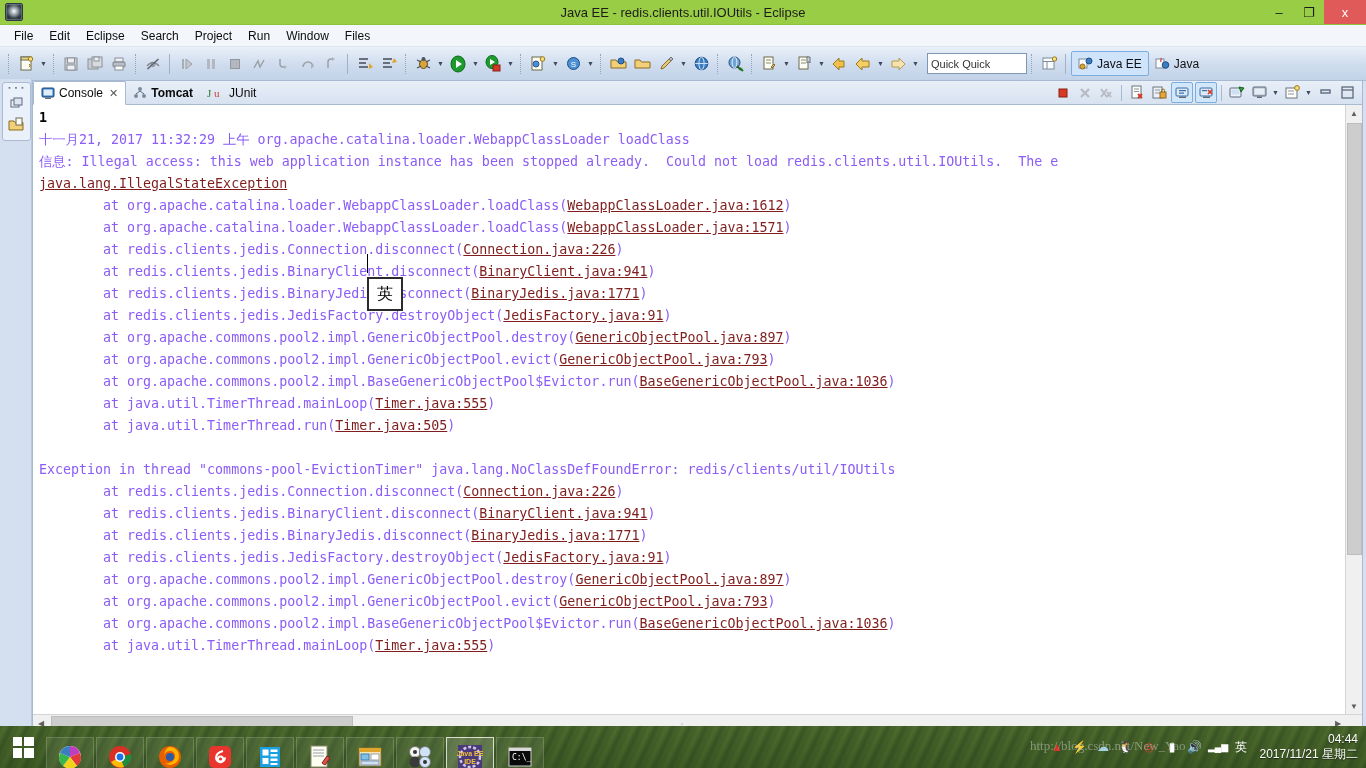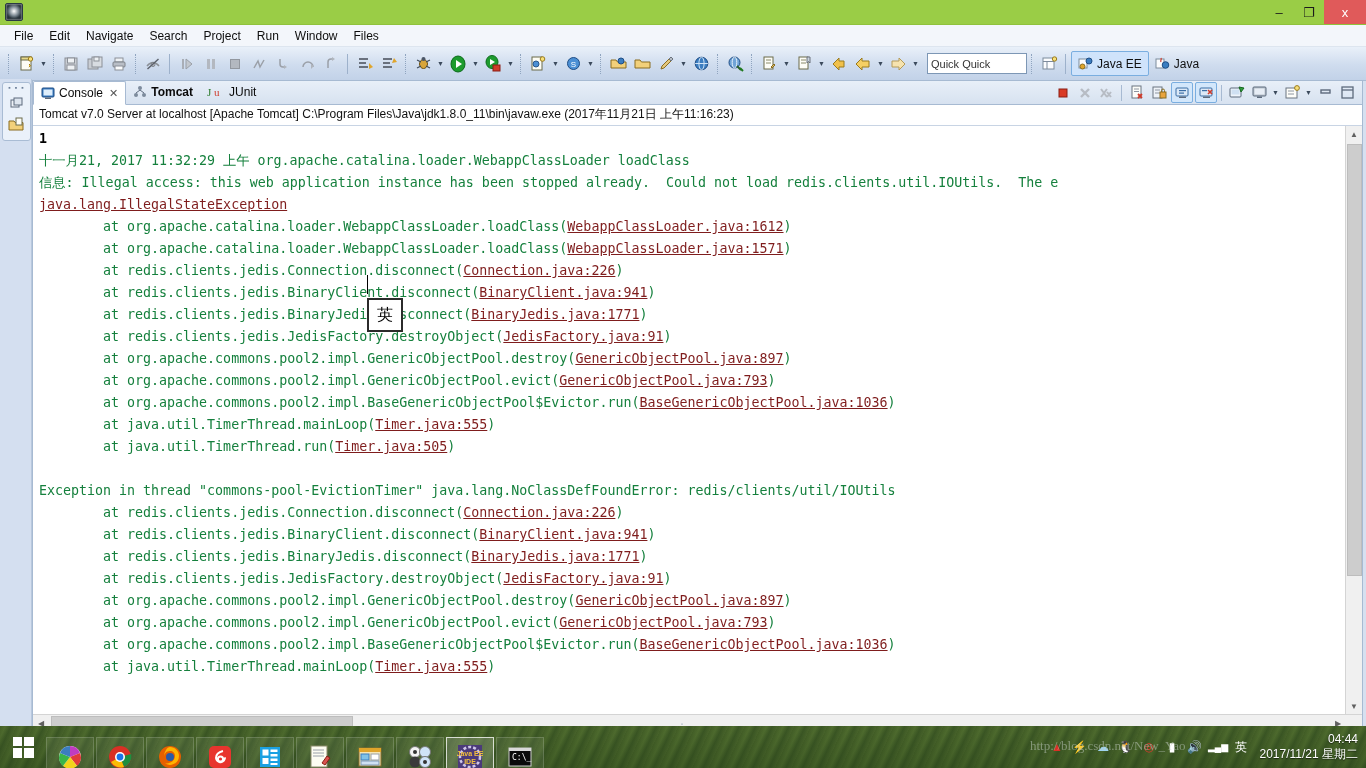--- a/index.html
+++ b/index.html
@@ -140,21 +140,21 @@
     position: absolute;
     left: 32px; right: 3px;
     top: 80px; bottom: 36px;
     background: #fff;
     border: 1px solid #a7bad2;
     display: flex; flex-direction: column;
   }
   .view-tabs {
     height: 23px;
     background: linear-gradient(180deg,#e8eff8 0%, #d7e2f0 100%);
-    display: flex; 
+    display: flex; align-items: flex-end;
     border-bottom: 1px solid #a7bad2;
     position: relative;
   }
   .vtab {
     height: 22px;
     display: flex; align-items: center;
     padding: 0 7px;
     gap: 4px;
     font-size: 12px; color: #0a0a0a;
   }
@@ -207,21 +207,21 @@
   .console-text {
     position: absolute;
     left: 6px; top: 2px; right: 18px;
     font-family: "DejaVu Sans Mono", "Liberation Mono", monospace;
     font-size: 13.3px;
     line-height: 22px;
     white-space: pre;
     color: #000;
   }
   .console-text .ln { display: block; height: 22px; }
-  .err { color: #15803d; }
+  .err { color: #8b5cf6; }
   .blk { color: #000000; font-weight: bold; }
   .lnk { color: #7f1d1d; text-decoration: underline; }
 
   
   .caret {
     position: absolute;
     width: 1px; height: 19px;
     background: #000;
     left: 334px; top: 149px;
   }
@@ -345,31 +345,32 @@
     white-space: nowrap;
     pointer-events: none;
     font-family: "Liberation Serif", serif;
   }
 </style>
 </head>
 <body>
 
 <div class="titlebar">
   <div class="app-icon"></div>
+  <div class="title-text">Java EE - redis.clients.util.IOUtils - Eclipse</div>
   <div class="win-controls">
     <div class="win-btn">–</div>
     <div class="win-btn">❐</div>
     <div class="win-btn close">x</div>
   </div>
 </div>
 
 <div class="menubar">
   <div class="menu-item">File</div>
   <div class="menu-item">Edit</div>
-  <div class="menu-item">Navigate</div>
+  <div class="menu-item">Eclipse</div>
   <div class="menu-item">Search</div>
   <div class="menu-item">Project</div>
   <div class="menu-item">Run</div>
   <div class="menu-item">Window</div>
   <div class="menu-item">Files</div>
 </div>
 
 <div class="toolbar">
   <div class="tb-sep"></div>
 
@@ -762,21 +763,20 @@
       </div>
       <div class="vt-btn">
         <svg width="15" height="15" viewBox="0 0 15 15">
             <rect x="2" y="2" width="11" height="11" fill="none" stroke="#5d6a7c" stroke-width="1.3"></rect>
             <line x1="2" y1="5" x2="13" y2="5" stroke="#5d6a7c" stroke-width="1.3"></line>
           </svg>
       </div>
     </div>
   </div>
 
-  <div class="view-header">Tomcat v7.0 Server at localhost [Apache Tomcat] C:\Program Files\Java\jdk1.8.0_11\bin\javaw.exe (2017年11月21日 上午11:16:23)</div>
 
   <div class="console-body">
     <div class="console-text"><span class="ln"><span class="blk">1</span></span><span class="ln"><span class="err">十一月21, 2017 11:32:29 上午 org.apache.catalina.loader.WebappClassLoader loadClass</span></span><span class="ln"><span class="err">信息: Illegal access: this web application instance has been stopped already.  Could not load redis.clients.util.IOUtils.  The e</span></span><span class="ln"><span class="lnk">java.lang.IllegalStateException</span></span><span class="ln"><span class="err">        at org.apache.catalina.loader.WebappClassLoader.loadClass(</span><span class="lnk">WebappClassLoader.java:1612</span><span class="err">)</span></span><span class="ln"><span class="err">        at org.apache.catalina.loader.WebappClassLoader.loadClass(</span><span class="lnk">WebappClassLoader.java:1571</span><span class="err">)</span></span><span class="ln"><span class="err">        at redis.clients.jedis.Connection.disconnect(</span><span class="lnk">Connection.java:226</span><span class="err">)</span></span><span class="ln"><span class="err">        at redis.clients.jedis.BinaryClient.disconnect(</span><span class="lnk">BinaryClient.java:941</span><span class="err">)</span></span><span class="ln"><span class="err">        at redis.clients.jedis.BinaryJedis.disconnect(</span><span class="lnk">BinaryJedis.java:1771</span><span class="err">)</span></span><span class="ln"><span class="err">        at redis.clients.jedis.JedisFactory.destroyObject(</span><span class="lnk">JedisFactory.java:91</span><span class="err">)</span></span><span class="ln"><span class="err">        at org.apache.commons.pool2.impl.GenericObjectPool.destroy(</span><span class="lnk">GenericObjectPool.java:897</span><span class="err">)</span></span><span class="ln"><span class="err">        at org.apache.commons.pool2.impl.GenericObjectPool.evict(</span><span class="lnk">GenericObjectPool.java:793</span><span class="err">)</span></span><span class="ln"><span class="err">        at org.apache.commons.pool2.impl.BaseGenericObjectPool$Evictor.run(</span><span class="lnk">BaseGenericObjectPool.java:1036</span><span class="err">)</span></span><span class="ln"><span class="err">        at java.util.TimerThread.mainLoop(</span><span class="lnk">Timer.java:555</span><span class="err">)</span></span><span class="ln"><span class="err">        at java.util.TimerThread.run(</span><span class="lnk">Timer.java:505</span><span class="err">)</span></span><span class="ln"><span class="err"></span></span><span class="ln"><span class="err">Exception in thread "commons-pool-EvictionTimer" java.lang.NoClassDefFoundError: redis/clients/util/IOUtils</span></span><span class="ln"><span class="err">        at redis.clients.jedis.Connection.disconnect(</span><span class="lnk">Connection.java:226</span><span class="err">)</span></span><span class="ln"><span class="err">        at redis.clients.jedis.BinaryClient.disconnect(</span><span class="lnk">BinaryClient.java:941</span><span class="err">)</span></span><span class="ln"><span class="err">        at redis.clients.jedis.BinaryJedis.disconnect(</span><span class="lnk">BinaryJedis.java:1771</span><span class="err">)</span></span><span class="ln"><span class="err">        at redis.clients.jedis.JedisFactory.destroyObject(</span><span class="lnk">JedisFactory.java:91</span><span class="err">)</span></span><span class="ln"><span class="err">        at org.apache.commons.pool2.impl.GenericObjectPool.destroy(</span><span class="lnk">GenericObjectPool.java:897</span><span class="err">)</span></span><span class="ln"><span class="err">        at org.apache.commons.pool2.impl.GenericObjectPool.evict(</span><span class="lnk">GenericObjectPool.java:793</span><span class="err">)</span></span><span class="ln"><span class="err">        at org.apache.commons.pool2.impl.BaseGenericObjectPool$Evictor.run(</span><span class="lnk">BaseGenericObjectPool.java:1036</span><span class="err">)</span></span><span class="ln"><span class="err">        at java.util.TimerThread.mainLoop(</span><span class="lnk">Timer.java:555</span><span class="err">)</span></span></div>
     <div class="caret"></div>
     <div class="ime-float">英</div>
 
     <div class="vscroll">
       <div class="vs-arrow">▲</div>
       <div class="vs-thumb"></div>
       <div class="vs-arrow" style="position:absolute;bottom:0;">▼</div>

